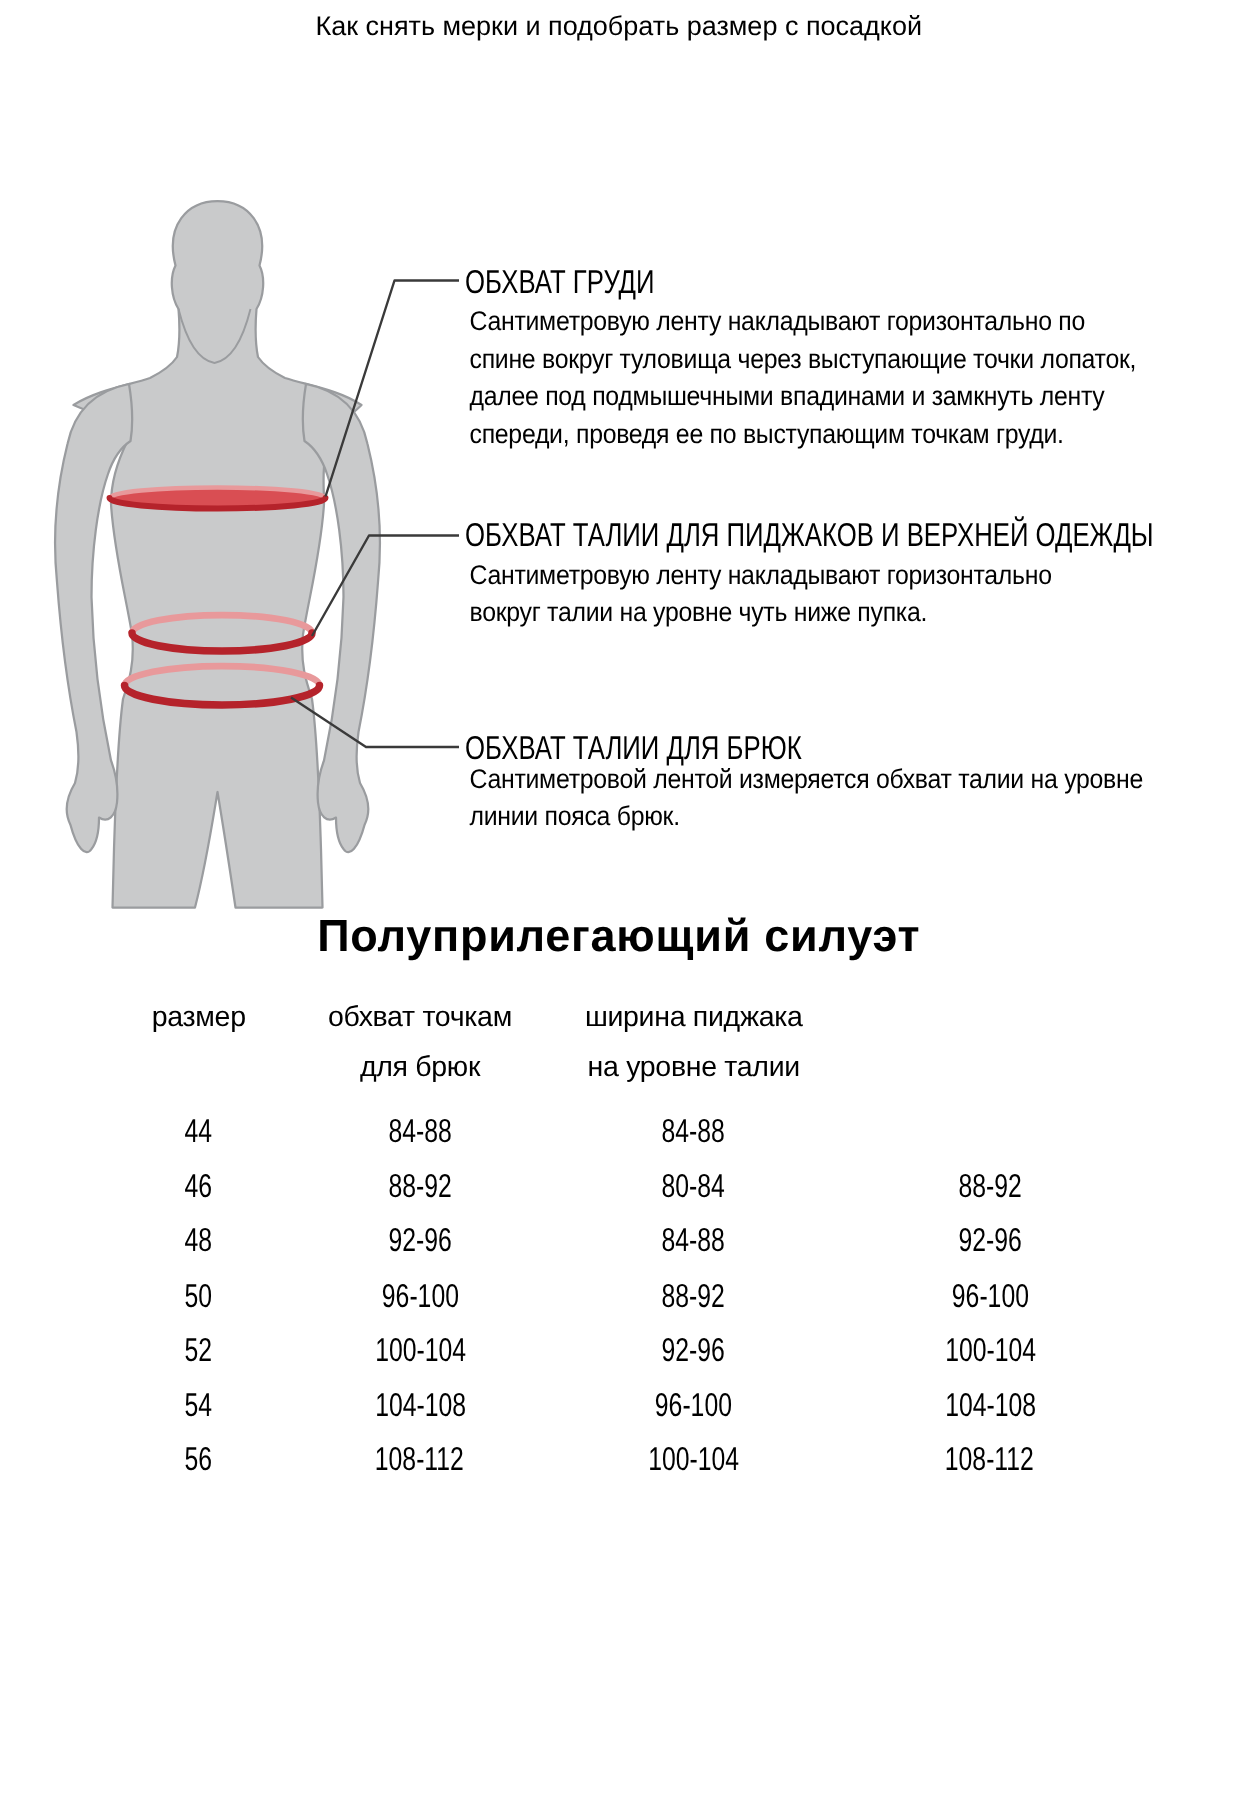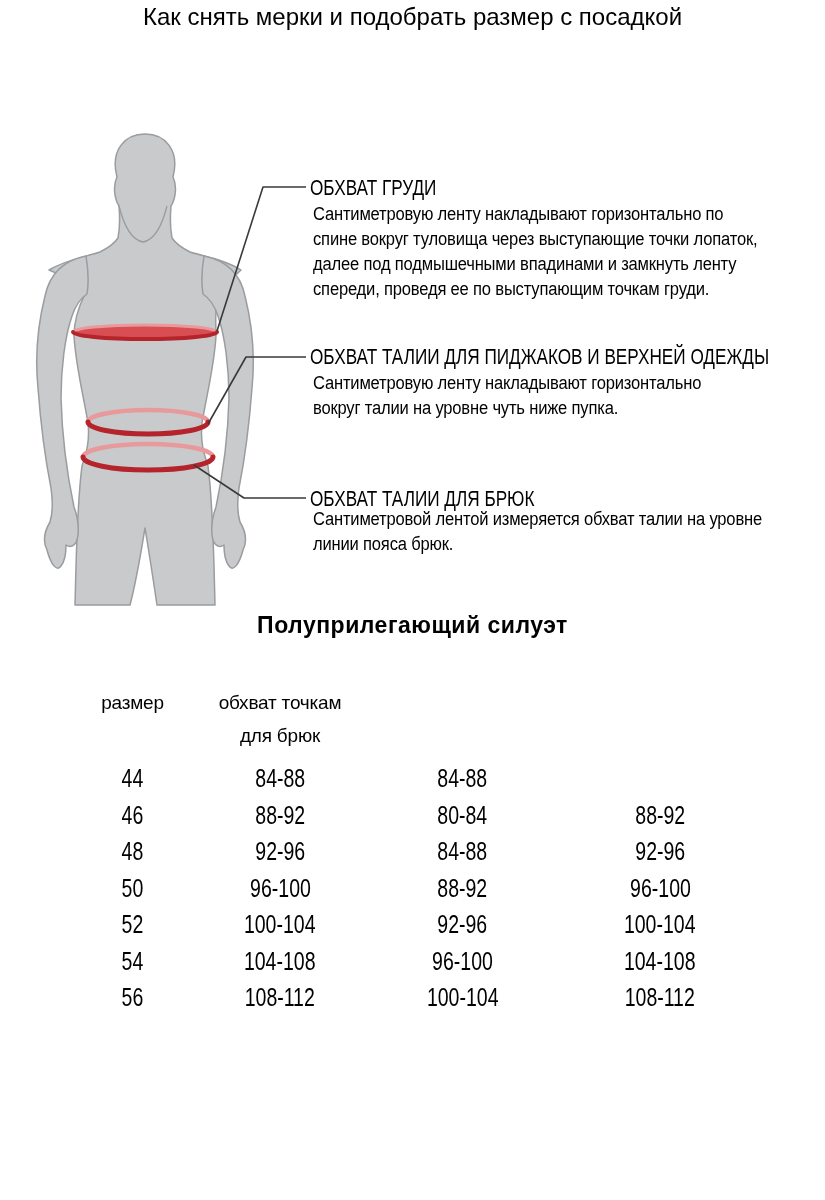--- a/index.html
+++ b/index.html
@@ -6,21 +6,21 @@
   body { background:#ffffff; font-family:"Liberation Sans", sans-serif; color:#000; }
   #page {
     position:relative; width:825px; height:1200px; background:#ffffff;
     margin:0 auto; overflow:hidden;
   }
   .abs { position:absolute; }
 
   
   #title {
     left:0; top:80; width:825px; text-align:center;
-    font-size:24px; line-height:34px; font-weight:400; letter-spacing:0px;
+    font-size:18px; line-height:34px; font-weight:400; letter-spacing:0px;
   }
 
   
   #figure-svg { left:0; top:0; width:825px; height:620px; }
 
   .annot-heading {
     font-size:22px; line-height:25px; white-space:nowrap;
     transform:scaleX(0.78); transform-origin:left top;
   }
   .annot-body {
@@ -31,37 +31,37 @@
   #annot1-heading { left:310px; top:175px; }
   #annot1-body    { left:313px; top:202px; }
   #annot2-heading { left:310px; top:344px; }
   #annot2-body    { left:313px; top:371px; }
   #annot3-heading { left:310px; top:486px; }
   #annot3-body    { left:313px; top:507px; }
 
   
   #section-title {
     left:0; top:610px; width:825px; text-align:center;
-    font-size:23px; line-height:30px; font-weight:bold; letter-spacing:0.5px;
+    font-size:30px; line-height:30px; font-weight:bold; letter-spacing:0.5px;
   }
 
   
   #size-table { left:85px; top:662px; width:690px; }
   .trow {
     display:grid;
     grid-template-columns:95px 200px 165px 230px;
   }
   .thead-row .hcell {
     text-align:center; font-size:19px; line-height:33px;
     white-space:pre-line; letter-spacing:-0.2px;
   }
-  .thead-row { height:80px;margin-top:24px; }
+  .thead-row { height:80px; }
   .tbody-row { height:36.5px; }
   .tbody-row .tcell {
-    text-align:center; font-size:26px; line-height:24px;
+    text-align:center; font-size:22px; line-height:24px;
   }
   .tcell span {
     display:inline-block; transform:scaleX(0.75); transform-origin:center top;
     white-space:nowrap;
   }
 </style>
 </head>
 <body>
 
 <div id="page">
@@ -159,20 +159,22 @@
   <div id="annot3-body" class="abs annot-body">Сантиметровой лентой измеряется обхват талии на уровне
 линии пояса брюк.</div>
 
   <div id="section-title" class="abs">Полуприлегающий силуэт</div>
 
   <div id="size-table" class="abs">
     <div class="trow thead-row">
       <div class="hcell">размер</div>
       <div class="hcell">обхват точкам
 для брюк</div>
+      <div class="hcell">ширина пиджака
+на уровне талии</div>
     </div>
 
     <div class="trow tbody-row">
       <div class="tcell"><span>44</span></div>
       <div class="tcell"><span>84-88</span></div>
       <div class="tcell"><span>84-88</span></div>
     </div>
     <div class="trow tbody-row">
       <div class="tcell"><span>46</span></div>
       <div class="tcell"><span>88-92</span></div>

